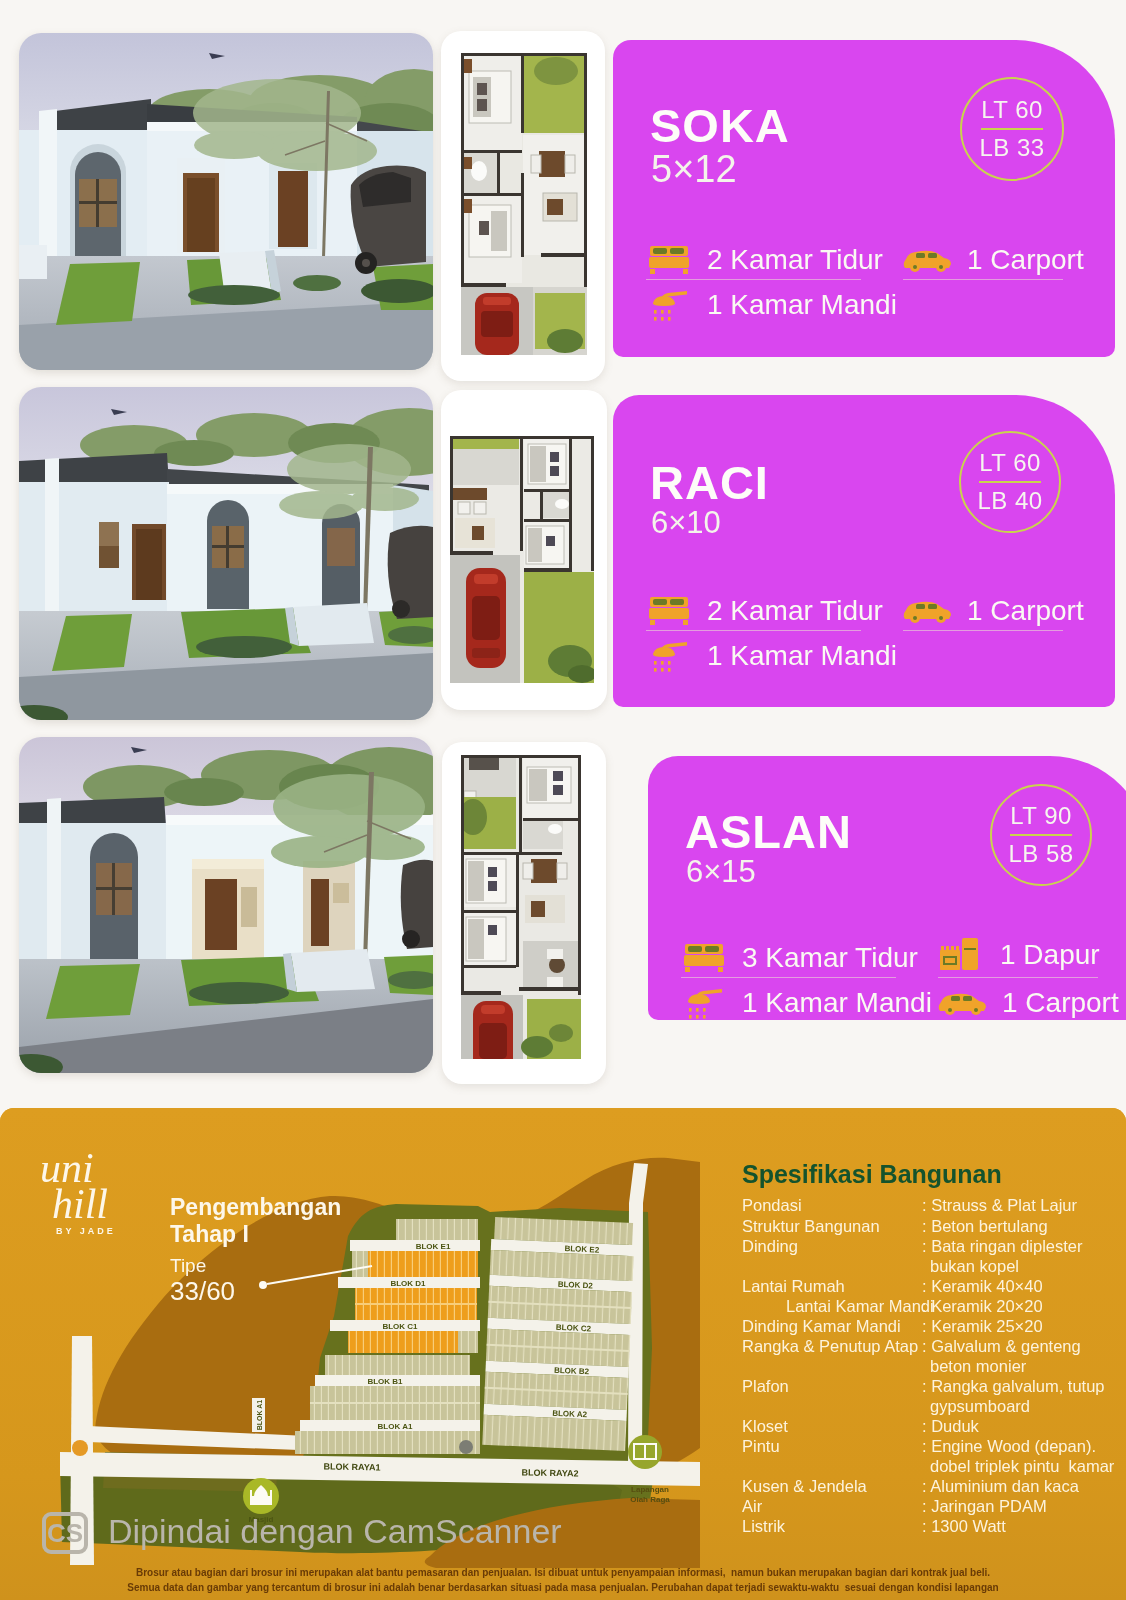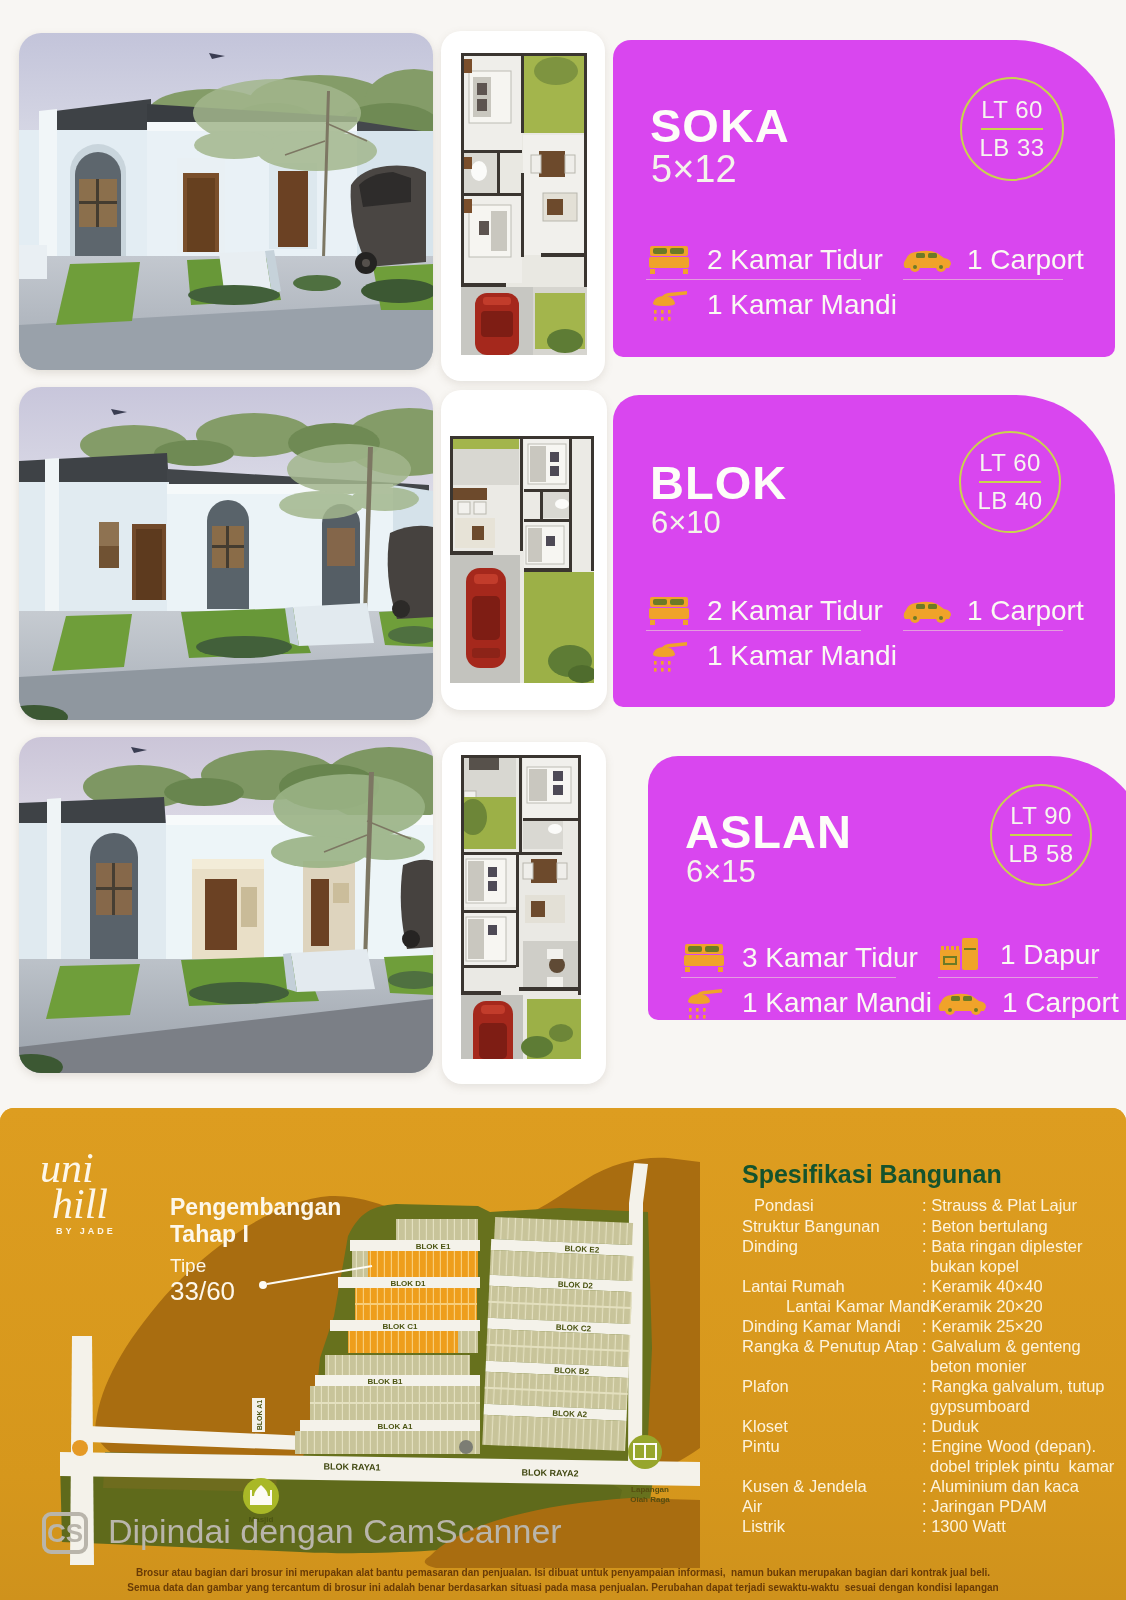--- a/index.html
+++ b/index.html
@@ -365,21 +365,21 @@
   <rect x="22" y="160" width="28" height="44" rx="5" fill="#7e1d14"></rect>
   <rect x="24" y="138" width="24" height="10" rx="4" fill="#c23c2b"></rect>
   <rect x="22" y="212" width="28" height="10" rx="3" fill="#8c2318"></rect>
 
   <ellipse cx="120" cy="225" rx="22" ry="16" fill="#5e7c35"></ellipse>
   <ellipse cx="132" cy="238" rx="14" ry="9" fill="#4f6c2d"></ellipse>
 </svg>
 </div>
 
 <div class="abs gcard" style="left:613px;top:395px;width:502px;height:312px;border-radius:26px 100px 10px 10px;">
-  <div class="abs title" style="left:37px;top:60px;font-size:47px;">BLOK</div>
+  <div class="abs title" style="left:37px;top:60px;font-size:47px;">RACI</div>
   <div class="abs sub" style="left:38px;top:110px;font-size:31px;">6×10</div>
   <div class="abs circ" style="left:346px;top:36px;width:102px;height:102px;">
     <div class="t">LT 60</div>
       <div class="ln"></div>
       <div class="t">LB 40</div>
   </div>
   <div class="abs amen" style="left:36px;top:200px;">
     <svg width="40" height="28" viewBox="0 0 40 28" fill="#f0a32a" xmlns="http://www.w3.org/2000/svg">
       <rect x="1" y="0" width="38" height="10" rx="2"></rect>
       <rect x="4" y="2" width="14" height="6" rx="2" fill="#6c7a26"></rect>
@@ -769,21 +769,21 @@
   </div>
 
   <div class="abs" style="left:170px;top:86px;font-size:23px;font-weight:bold;color:#fdf7ea;line-height:27px;">Pengembangan<br>Tahap I</div>
 
   <div class="abs" style="left:170px;top:147px;font-size:19px;color:#fdf7ea;">Tipe</div>
   <div class="abs" style="left:170px;top:168px;font-size:26px;color:#fdf7ea;">33/60</div>
 
   <div class="abs" style="left:742px;top:52px;font-size:25px;font-weight:bold;color:#14532d;">Spesifikasi Bangunan</div>
 
   <div class="abs" style="left:742px;top:88px;width:384px;font-size:16.5px;color:#fdf3dd;white-space:nowrap;">
-    <div class="abs" style="left:0;top:0;margin-left:12px;">Pondasi</div>
+    <div class="abs" style="left:0;top:0;">Pondasi</div>
       <div class="abs" style="left:180px;top:0;">: Strauss &amp; Plat Lajur</div>
     <div class="abs" style="left:0;top:21px;">Struktur Bangunan</div>
       <div class="abs" style="left:180px;top:21px;">: Beton bertulang</div>
     <div class="abs" style="left:0;top:41px;">Dinding</div>
       <div class="abs" style="left:180px;top:41px;">: Bata ringan diplester</div>
     <div class="abs" style="left:188px;top:61px;">bukan kopel</div>
     <div class="abs" style="left:0;top:81px;">Lantai Rumah</div>
       <div class="abs" style="left:180px;top:81px;">: Keramik 40×40</div>
     <div class="abs" style="left:0;top:101px;margin-left:44px;">Lantai Kamar Mandi</div>
       <div class="abs" style="left:180px;top:101px;">: Keramik 20×20</div>

